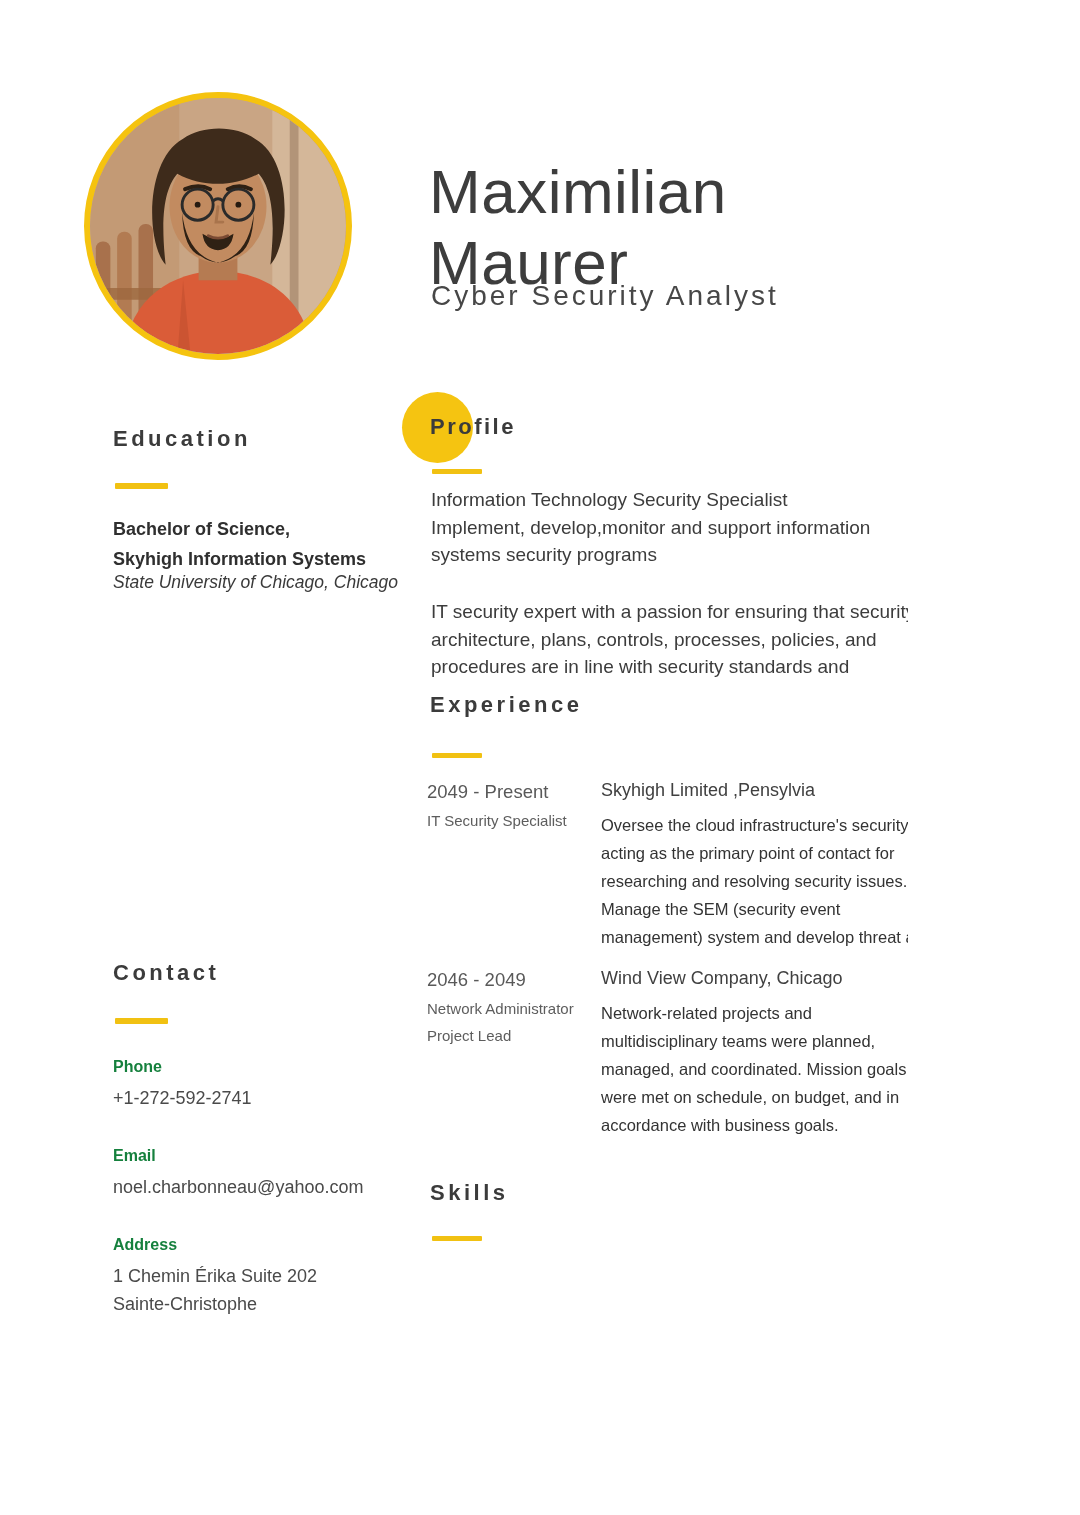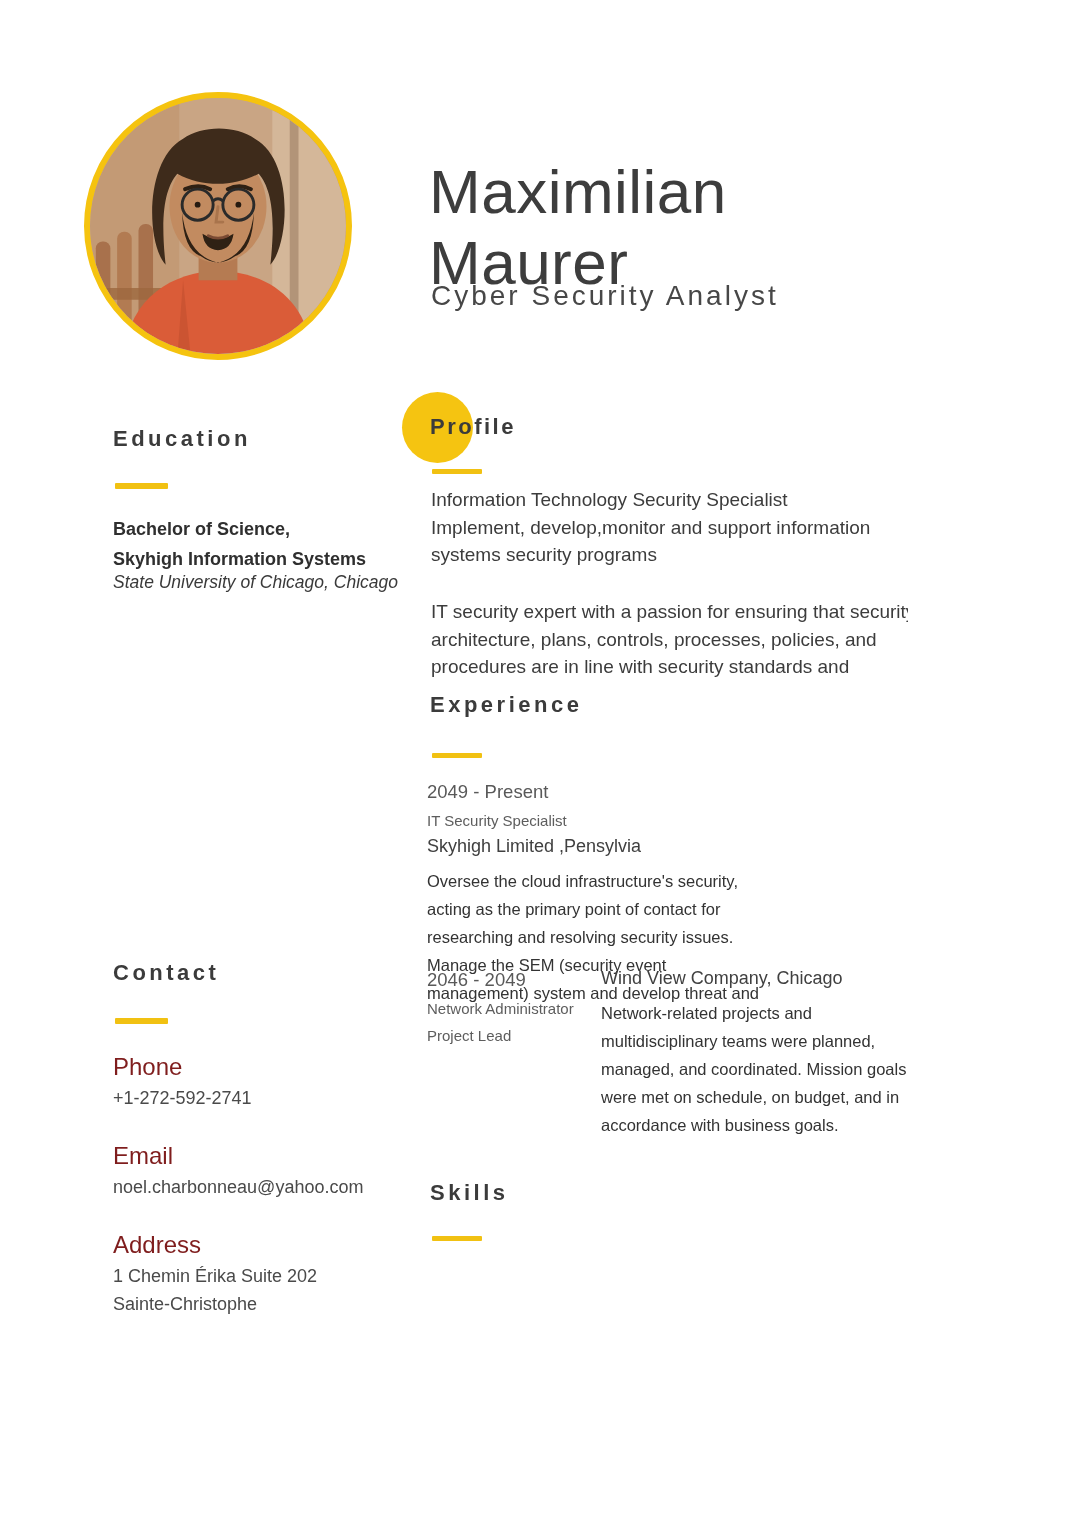--- a/index.html
+++ b/index.html
@@ -73,22 +73,22 @@
     left: 113px; top: 572px;
     font-size: 17.5px; font-style: italic;
     color: #3a3a3a;
   }
 
   .contact-heading { left: 113px; top: 960px; }
   .contact-rule { left: 115px; top: 1018px; }
   .contact-groups { left: 113px; top: 1052px; width: 300px; }
   .contact-group { margin-bottom: 29px; }
   .contact-label {
-    font-size: 24px; font-weight: 400;
-    color: #7f1d1d; line-height: 30px;
+    font-size: 16px; font-weight: 700;
+    color: #15803d; line-height: 30px;
     margin-bottom: 2px;
   }
   .contact-value {
     font-size: 18px; color: #4a4a4a; line-height: 28px;
   }
 
   
   .profile-circle {
     left: 402px; top: 392px;
     width: 71px; height: 71px;
@@ -105,21 +105,21 @@
   .profile-p2 {
     left: 431px; top: 598px;
     font-size: 19px; line-height: 27.5px; color: #3c3c3c;
     width: 520px;
   }
 
   .exp-heading { left: 430px; top: 692px; }
   .exp-rule { left: 432px; top: 753px; }
 
   .job { display: flex; width: 515px; }
-  .job-1 { left: 427px; top: 778px; flex-direction: column; }
+  .job-1 { left: 427px; top: 778px; }
   .job-2 { left: 427px; top: 966px; }
   .job-left { width: 174px; flex: none; }
   .job-dates {
     font-size: 18.5px; color: #595959; line-height: 28px;
   }
   .job-role {
     font-size: 15px; color: #5d5d5d; line-height: 27px; margin-top: 1px;
   }
   .job-right { flex: 1; }
   .job-company {

